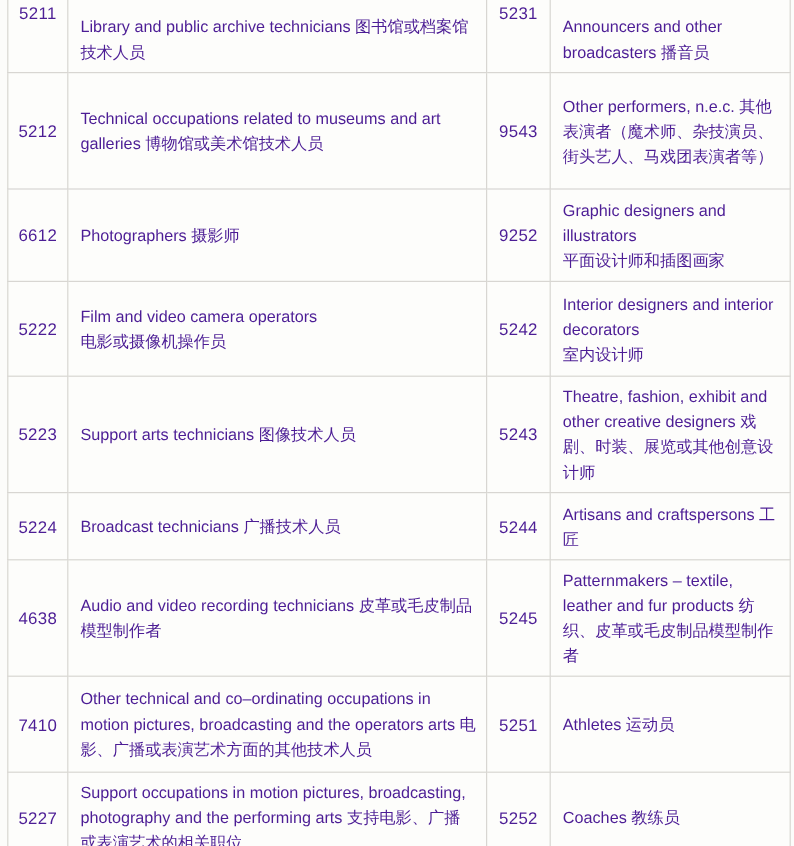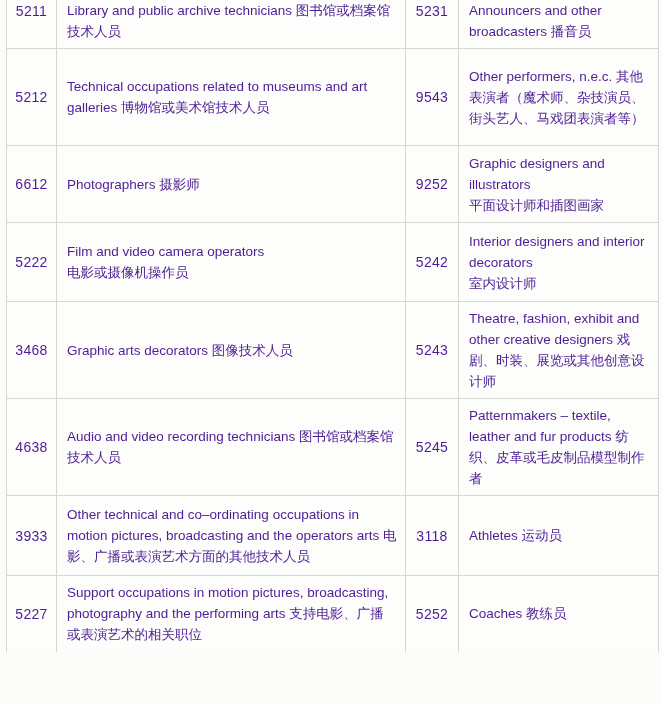--- a/index.html
+++ b/index.html
@@ -46,21 +46,21 @@
     font-size: 14px;
     letter-spacing: 0.3px;
   }
   td.desc {
     font-size: 13.5px;
     line-height: 21px;
     padding: 6px 8px 6px 10px;
     white-space: pre-line;
     word-break: break-word;
   }
-  tr:first-child td.desc { padding-top: 0; }
+  tr:first-child td.desc { padding-top: 12px; }
   tr:first-child td.code { padding-top: 3px; }
 
   
   col.c-code-l  { width: 50px; }
   col.c-desc-l  { width: 349px; }
   col.c-code-r  { width: 53px; }
   col.c-desc-r  { width: 200px; }
 
   
   tr.r1 { height: 44px; }
@@ -106,35 +106,41 @@
       </tr>
       <tr class="r4">
         <td class="code">5222</td>
         <td class="desc">Film and video camera operators
 电影或摄像机操作员</td>
         <td class="code">5242</td>
         <td class="desc">Interior designers and interior decorators
 室内设计师</td>
       </tr>
       <tr class="r5">
-        <td class="code">3468</td>
-        <td class="desc">Graphic arts decorators 图像技术人员</td>
+        <td class="code">5223</td>
+        <td class="desc">Support arts technicians 图像技术人员</td>
         <td class="code">5243</td>
         <td class="desc">Theatre, fashion, exhibit and other creative designers 戏剧、时装、展览或其他创意设计师</td>
       </tr>
+      <tr class="r6">
+        <td class="code">5224</td>
+        <td class="desc">Broadcast technicians 广播技术人员</td>
+        <td class="code">5244</td>
+        <td class="desc">Artisans and craftspersons 工匠</td>
+      </tr>
       <tr class="r7">
         <td class="code">4638</td>
-        <td class="desc">Audio and video recording technicians 图书馆或档案馆技术人员</td>
+        <td class="desc">Audio and video recording technicians 皮革或毛皮制品模型制作者</td>
         <td class="code">5245</td>
         <td class="desc">Patternmakers – textile, leather and fur products 纺织、皮革或毛皮制品模型制作者</td>
       </tr>
       <tr class="r8">
-        <td class="code">3933</td>
+        <td class="code">7410</td>
         <td class="desc">Other technical and co–ordinating occupations in motion pictures, broadcasting and the operators arts 电影、广播或表演艺术方面的其他技术人员</td>
-        <td class="code">3118</td>
+        <td class="code">5251</td>
         <td class="desc">Athletes 运动员</td>
       </tr>
       <tr class="r9">
         <td class="code">5227</td>
         <td class="desc">Support occupations in motion pictures, broadcasting, photography and the performing arts 支持电影、广播或表演艺术的相关职位</td>
         <td class="code">5252</td>
         <td class="desc">Coaches 教练员</td>
       </tr>
 
     </tbody>

